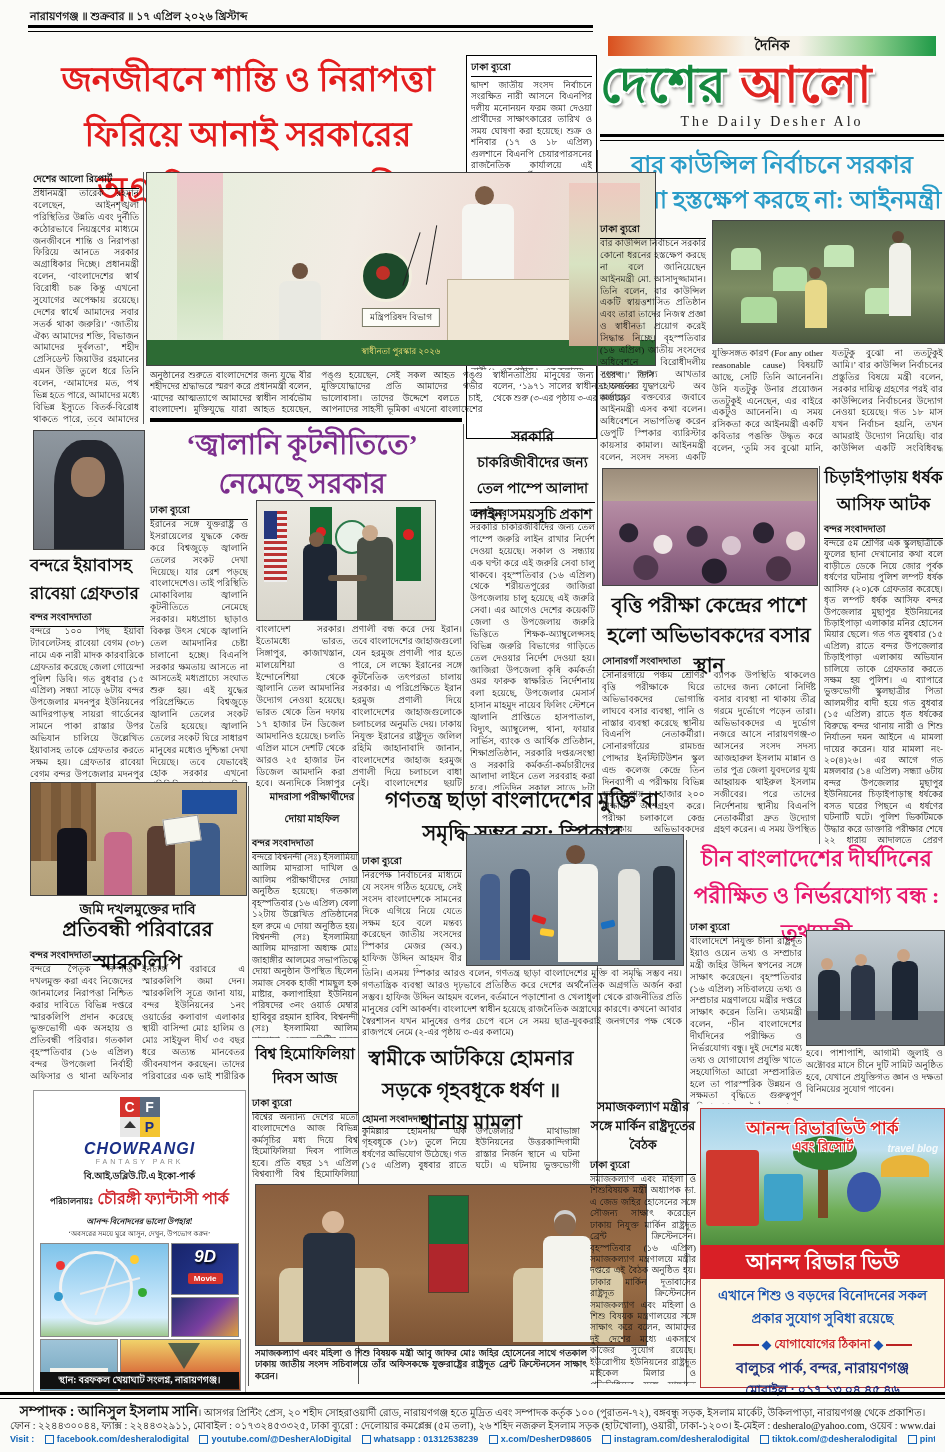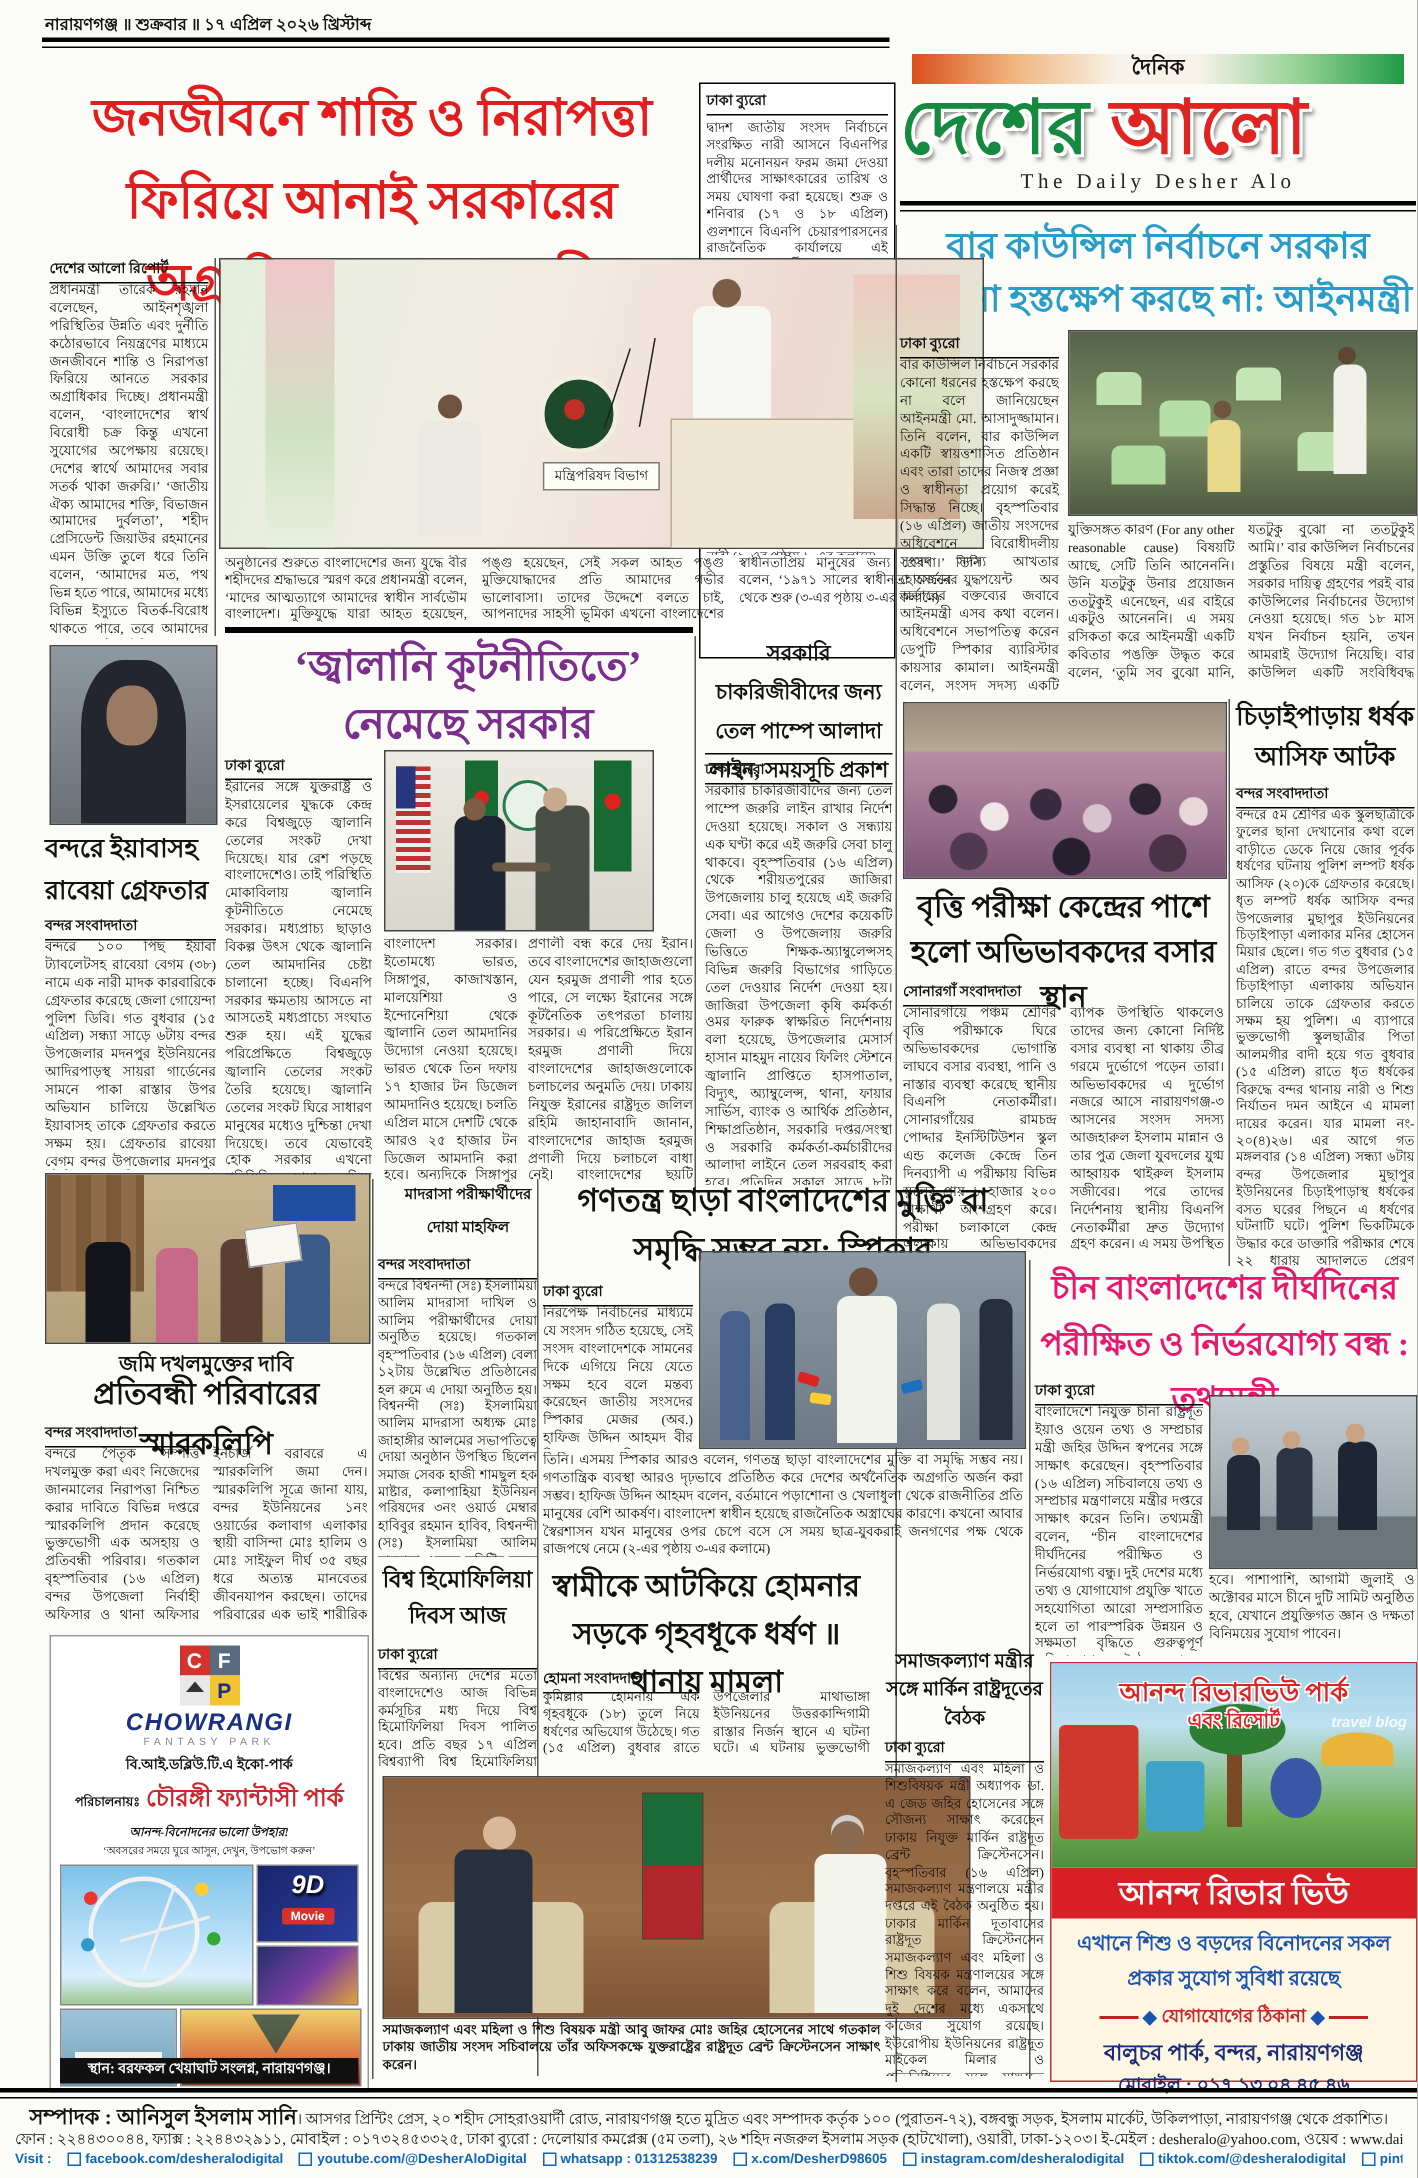--- a/index.html
+++ b/index.html
@@ -61,20 +61,21 @@
     <div class="head" style="left:28.5%;top:47%;width:16px;height:16px;background:#6e5340;"></div>
     <div class="abs" style="left:42%;top:40%;width:46px;height:46px;border-radius:50%;background:#1d4a2b;border:3px solid #f3efdf;">
       <div class="abs" style="left:13px;top:13px;width:14px;height:14px;border-radius:50%;background:#c03027;"></div>
     </div>
     <div class="fig" style="left:62%;top:16%;width:52px;height:52%;background:#f6f6f2;"></div>
     <div class="head" style="left:64.5%;top:7%;width:19px;height:19px;background:#7c5d46;"></div>
     <div class="abs" style="left:52%;top:30%;width:1px;height:56px;background:#222;transform:rotate(18deg);"></div>
     <div class="abs" style="left:56%;top:27%;width:1px;height:60px;background:#222;transform:rotate(10deg);"></div>
     <div class="abs" style="left:59%;top:55%;width:150px;height:45%;background:#efe6d4;border:1px solid #b9ac90;"></div>
     <div class="abs" style="left:50%;bottom:20%;transform:translateX(-50%);background:#fdfdf8;border:1px solid #7b7b66;font-size:9px;font-weight:normal;padding:1px 7px;white-space:nowrap;">মন্ত্রিপরিষদ বিভাগ</div>
+    <div class="abs" style="left:0;bottom:0;width:100%;height:13%;background:#2d6b34;color:#ffe87a;font-size:8.5px;text-align:center;line-height:2.6;">স্বাধীনতা পুরস্কার ২০২৬</div>
     <div class="abs" style="right:3%;top:5%;width:14%;height:85%;background:linear-gradient(180deg,#eec9c0,#d8e3c2 50%,#caa98f);"></div>
   </div>
   <div class="abs bt2 cols3" style="left:150px;top:370px;width:504px;height:56px;">অনুষ্ঠানের শুরুতে বাংলাদেশের জন্য যুদ্ধে বীর শহীদদের শ্রদ্ধাভরে স্মরণ করে প্রধানমন্ত্রী বলেন, ‘মাদের আত্মত্যাগে আমাদের স্বাধীন সার্বভৌম বাংলাদেশ। মুক্তিযুদ্ধে যারা আহত হয়েছেন, পঙ্গু হয়েছেন, সেই সকল আহত পঙ্গু মুক্তিযোদ্ধাদের প্রতি আমাদের গভীর ভালোবাসা। তাদের উদ্দেশে বলতে চাই, আপনাদের সাহসী ভূমিকা এখনো বাংলাদেশের স্বাধীনতাপ্রিয় মানুষের জন্য প্রেরণা।’ তিনি বলেন, ‘১৯৭১ সালের স্বাধীনতা অর্জনের যুদ্ধ থেকে শুরু (৩-এর পৃষ্ঠায় ৩-এর কলামে)</div>
 
   <div class="abs" style="left:600px;top:222px;width:106px;">
     <span class="byline">ঢাকা ব্যুরো</span>
   </div>
   <div class="abs bt" style="left:600px;top:238px;width:106px;height:224px;">বার কাউন্সিল নির্বাচনে সরকার কোনো ধরনের হস্তক্ষেপ করছে না বলে জানিয়েছেন আইনমন্ত্রী মো. আসাদুজ্জামান। তিনি বলেন, বার কাউন্সিল একটি স্বায়ত্তশাসিত প্রতিষ্ঠান এবং তারা তাদের নিজস্ব প্রজ্ঞা ও স্বাধীনতা প্রয়োগ করেই সিদ্ধান্ত নিচ্ছে। বৃহস্পতিবার (১৬ এপ্রিল) জাতীয় সংসদের অধিবেশনে বিরোধীদলীয় সংসদ সদস্য আখতার হোসেনের পয়েন্ট অব অর্ডারের বক্তব্যের জবাবে আইনমন্ত্রী এসব কথা বলেন। অধিবেশনে সভাপতিত্ব করেন ডেপুটি স্পিকার ব্যারিস্টার কায়সার কামাল। আইনমন্ত্রী বলেন, সংসদ সদস্য একটি অতি গুরুত্বপূর্ণ বিষয় সামনে এনেছেন। তিনি প্যানডেমিক (Pandemic) এবং অ্যাক্ট অব গড (Act of God)-এর কথা বলেছেন। কিন্তু আইনের মধ্যে যে অন্যান্য</div>
   <div class="photo" style="left:712px;top:220px;width:231px;height:122px;background:linear-gradient(180deg,#55644a,#7d8d63 55%,#4d5a41);">
     <div class="abs" style="left:8%;top:22%;width:30px;height:22px;border-radius:6px 6px 0 0;background:#bfe3b0;"></div>
@@ -101,21 +102,21 @@
     <div class="abs" style="left:18%;top:8%;width:64%;height:95%;border-radius:40% 40% 0 0;background:#23262e;"></div>
     <div class="head" style="left:34%;top:22%;width:34px;height:40px;background:#9a7a62;border-radius:45%;"></div>
   </div>
   <div class="abs" style="left:30px;top:552px;width:114px;font-size:17px;line-height:28px;font-weight:bold;">বন্দরে ইয়াবাসহ রাবেয়া গ্রেফতার</div>
   <div class="abs" style="left:30px;top:610px;width:114px;">
     <span class="byline">বন্দর সংবাদদাতা</span>
   </div>
   <div class="abs bt" style="left:30px;top:626px;width:114px;height:154px;">বন্দরে ১০০ পিছ ইয়াবা ট্যাবলেটসহ রাবেয়া বেগম (৩৮) নামে এক নারী মাদক কারবারিকে গ্রেফতার করেছে জেলা গোয়েন্দা পুলিশ ডিবি। গত বুধবার (১৫ এপ্রিল) সন্ধ্যা সাড়ে ৬টায় বন্দর উপজেলার মদনপুর ইউনিয়নের আদিরপাড়স্থ সায়রা গার্ডেনের সামনে পাকা রাস্তার উপর অভিযান চালিয়ে উল্লেখিত ইয়াবাসহ তাকে গ্রেফতার করতে সক্ষম হয়। গ্রেফতার রাবেয়া বেগম বন্দর উপজেলার মদনপুর ইউনিয়নের আদিরপাড় এলাকার জাকির হোসেনের স্ত্রী। এ ব্যাপারে ডিবি পুলিশের উপ পরিদর্শক এটিএম জহিরুল ইসলাম বাদী হয়ে বন্দর (২-এর পৃষ্ঠায় ১-এর কলামে)</div>
 
   <div class="abs" style="left:150px;top:418px;width:312px;height:4px;background:#000;"></div>
-  <div class="abs hl" style="left:156px;top:425px;width:312px;height:74px;font-size:28px;line-height:39px;color:#7c2e8d;">‘জ্বালানি কূটনীতিতে’ নেমেছে সরকার</div>
+  <div class="abs hl" style="left:146px;top:425px;width:312px;height:74px;font-size:28px;line-height:39px;color:#7c2e8d;">‘জ্বালানি কূটনীতিতে’ নেমেছে সরকার</div>
   <div class="abs" style="left:150px;top:503px;width:98px;">
     <span class="byline">ঢাকা ব্যুরো</span>
   </div>
   <div class="abs" style="left:150px;top:519px;width:98px;height:266px;overflow:hidden;">
     <div class="bt">ইরানের সঙ্গে যুক্তরাষ্ট্র ও ইসরায়েলের যুদ্ধকে কেন্দ্র করে বিশ্বজুড়ে জ্বালানি তেলের সংকট দেখা দিয়েছে। যার রেশ পড়ছে বাংলাদেশেও। তাই পরিস্থিতি মোকাবিলায় জ্বালানি কূটনীতিতে নেমেছে সরকার। মধ্যপ্রাচ্য ছাড়াও বিকল্প উৎস থেকে জ্বালানি তেল আমদানির চেষ্টা চালানো হচ্ছে। বিএনপি সরকার ক্ষমতায় আসতে না আসতেই মধ্যপ্রাচ্যে সংঘাত শুরু হয়। এই যুদ্ধের পরিপ্রেক্ষিতে বিশ্বজুড়ে জ্বালানি তেলের সংকট তৈরি হয়েছে। জ্বালানি তেলের সংকট ঘিরে সাধারণ মানুষের মধ্যেও দুশ্চিন্তা দেখা দিয়েছে। তবে যেভাবেই হোক সরকার এখনো পরিস্থিতি সামাল দিয়ে চলেছে।</div>
 
   </div>
   <div class="photo" style="left:256px;top:500px;width:178px;height:119px;background:linear-gradient(180deg,#eceae2,#d9d6cc);">
     <div class="abs" style="left:4%;top:8%;width:13%;height:60%;background:repeating-linear-gradient(180deg,#b33 0 3px,#eee 3px 6px);">
       <div class="abs" style="left:0;top:0;width:55%;height:40%;background:#26377d;"></div>

